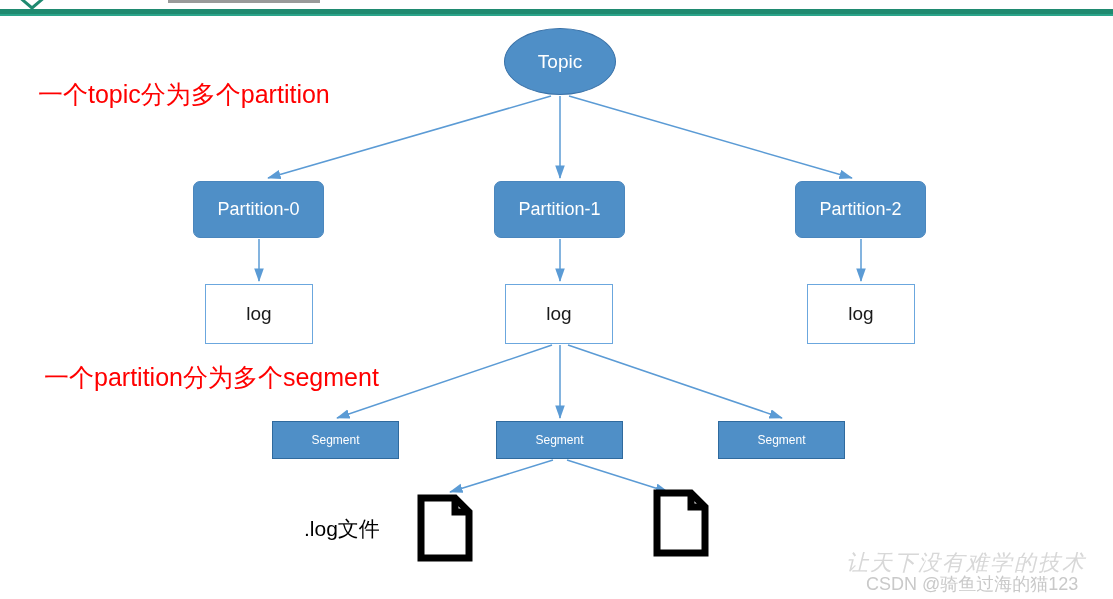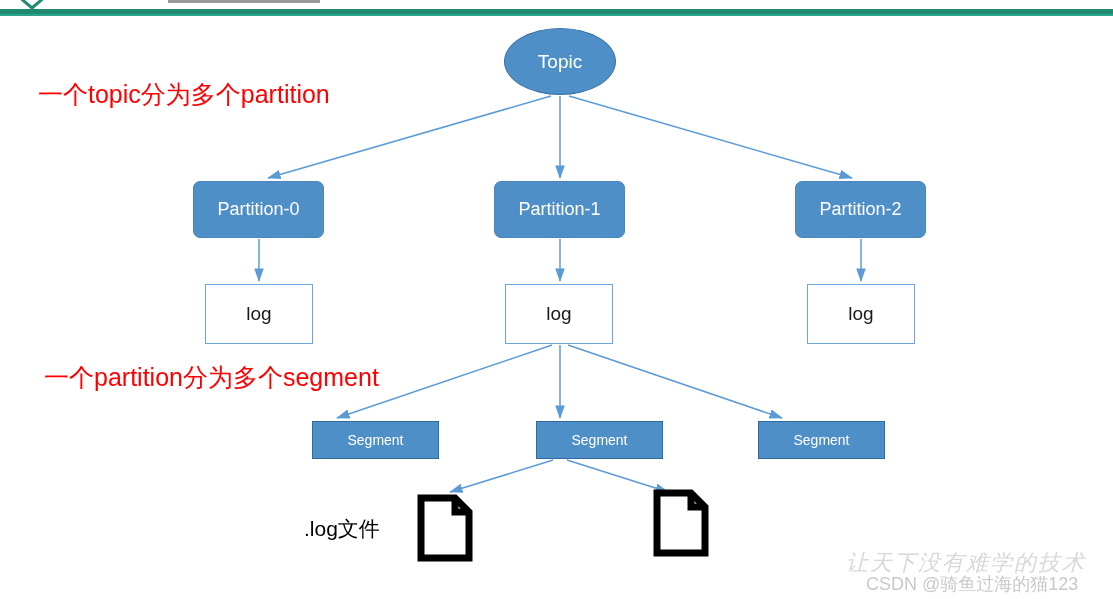--- a/index.html
+++ b/index.html
@@ -108,22 +108,21 @@
   .log-0 { left: 205px; top: 284px; }
   .log-1 { left: 505px; top: 284px; }
   .log-2 { left: 807px; top: 284px; }
 
   .segment-node {
     width: 127px;
     height: 38px;
     background: #4f8fc7;
     border: 1.6px solid #2f6a9e;
     color: #ffffff;
-    font-size: 14px;
-    margin-left: 40px;
+    font-size: 12px;
   }
   .segment-0 { left: 272px; top: 421px; }
   .segment-1 { left: 496px; top: 421px; }
   .segment-2 { left: 718px; top: 421px; }
 
   
   .file-icon {
     position: absolute;
     width: 56px;
     height: 68px;

